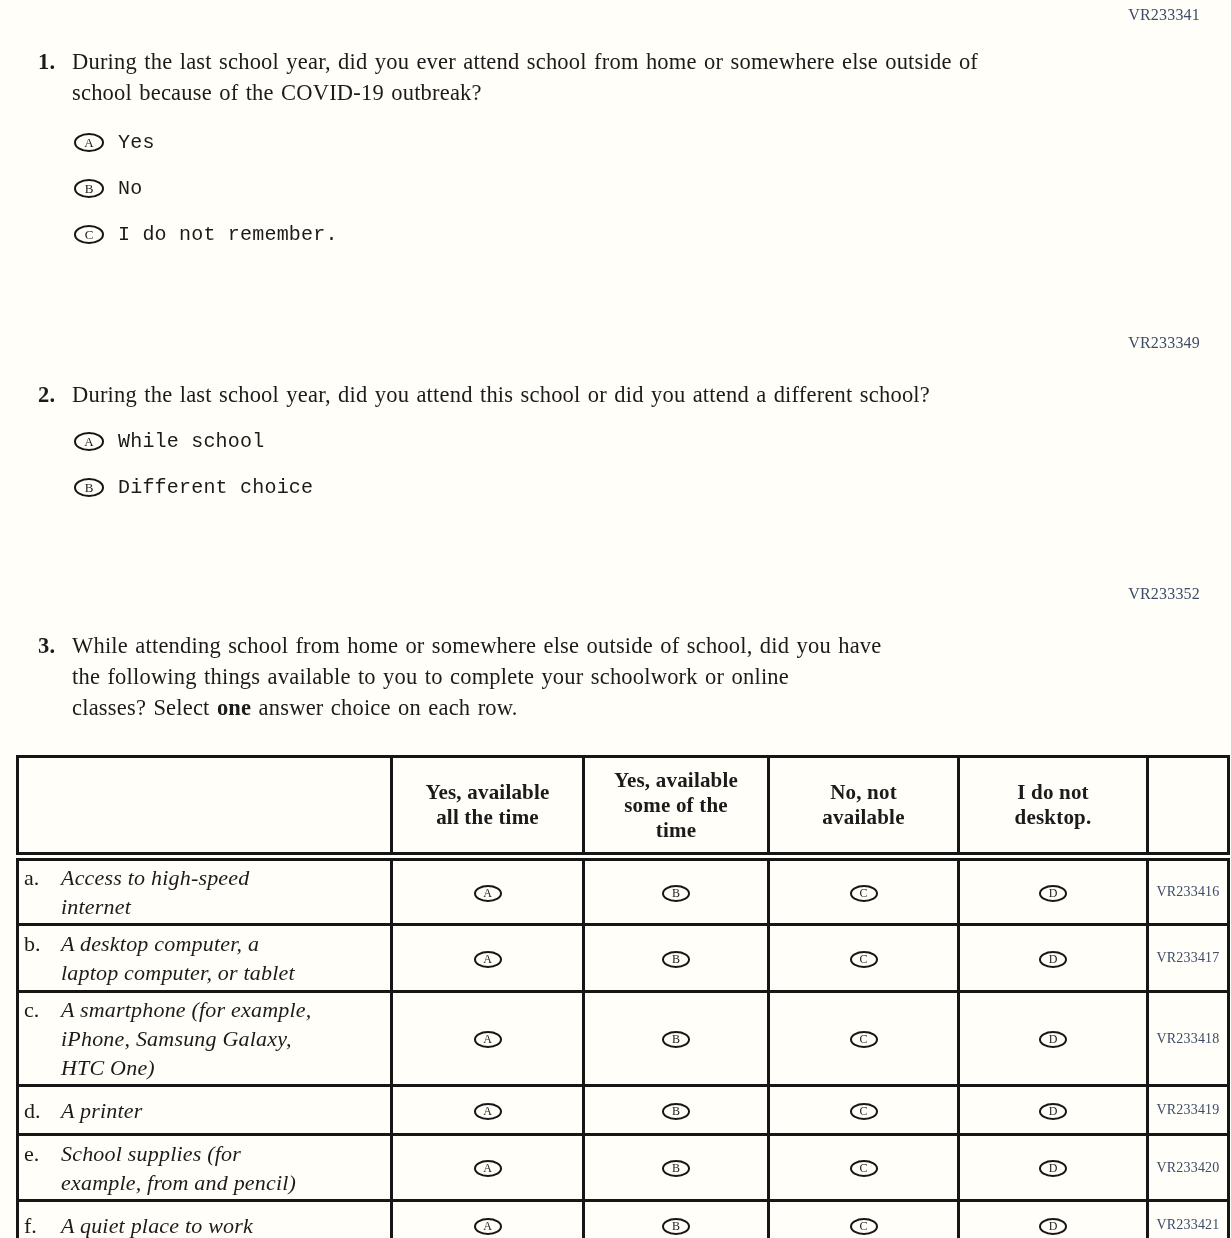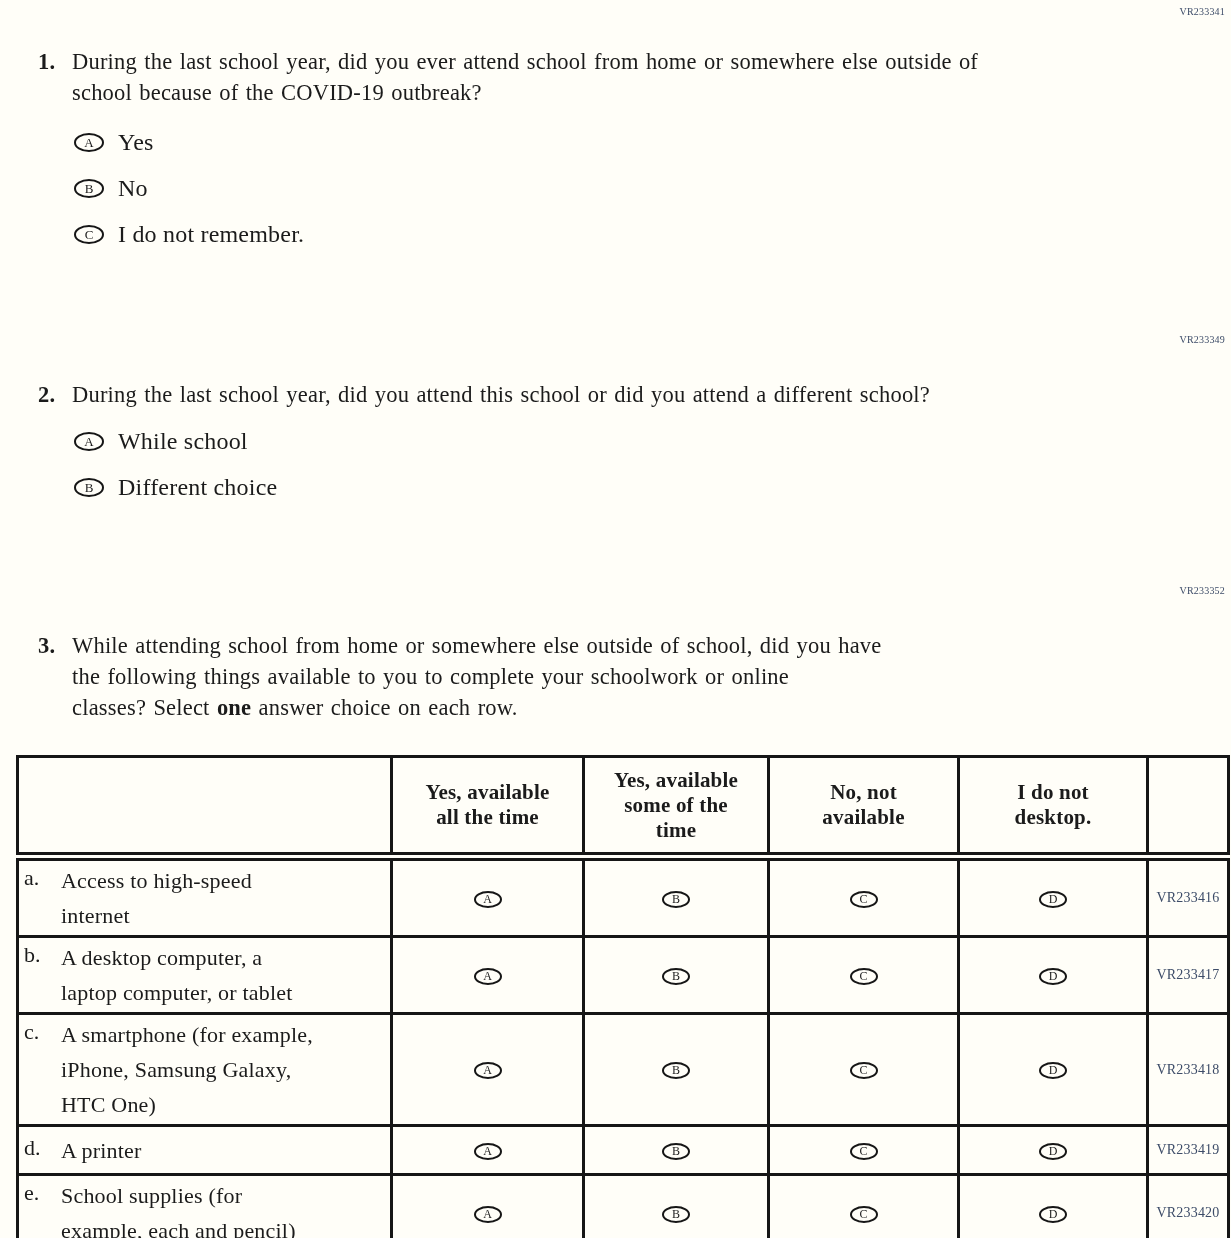--- a/index.html
+++ b/index.html
@@ -11,22 +11,22 @@
   html,body{margin:0;padding:0;}
   body{
     width:1231px;height:1238px;
     background:var(--paper);
     font-family:"Liberation Serif","DejaVu Serif",serif;
     color:var(--ink);
   }
   .page{position:relative;width:1231px;height:1238px;overflow:hidden;}
 
   .vr-code{
-    position:absolute;right:6px;
-    font-size:10px;color:var(--code);
+    position:absolute;right:31px;
+    font-size:16px;color:var(--code);
     letter-spacing:.2px;
   }
   .code-q1{top:6px;}
   .code-q2{top:334px;}
   .code-q3{top:585px;}
 
   .question{
     position:absolute;left:38px;
     display:flex;
     font-size:22.5px;line-height:31px;
@@ -41,21 +41,21 @@
   .options{
     position:absolute;left:74px;
     display:flex;flex-direction:column;
   }
   .q1-options{top:126px;}
   .q2-options{top:425px;}
   .option-row{
     display:flex;align-items:center;gap:14px;
     height:33px;margin-bottom:13px;
   }
-  .option-label{font-size:24px;letter-spacing:.2px;}
+  .option-label{font-size:20px;letter-spacing:.2px;font-family:Liberation Mono, monospace;}
 
   .bubble{
     display:inline-flex;align-items:center;justify-content:center;
     width:30px;height:19px;
     border:2px solid var(--border);
     border-radius:50%;
     font-size:13px;line-height:19px;
     flex:0 0 30px;
     box-sizing:border-box;
     background:transparent;
@@ -85,21 +85,21 @@
   tbody td{vertical-align:middle;}
   tbody tr:nth-child(1){height:62px;}
   tbody tr:nth-child(2){height:67px;}
   tbody tr:nth-child(3){height:92px;}
   tbody tr:nth-child(4){height:31px;}
   tbody tr:nth-child(5){height:66px;}
   tbody tr:nth-child(6){height:30px;}
   .row-label-cell{padding:2px 4px 2px 5px;}
   .row-label-flex{display:flex;align-items:flex-start;}
   .row-letter{width:37px;flex:0 0 37px;font-size:22px;line-height:29px;}
-  .row-text{font-size:22px;line-height:35px;white-space:pre-line;letter-spacing:.2px;}
+  .row-text{font-size:22px;line-height:29px;white-space:pre-line;letter-spacing:.2px;font-style:italic;}
   .bubble-cell{text-align:center;}
   .code-cell{
     text-align:center;font-size:14px;color:var(--code);
     padding:15px 2px;letter-spacing:.2px;
   }
 </style>
 </head>
 <body>
 
 <div class="page">
@@ -232,21 +232,21 @@
     <td class="bubble-cell"><span class="bubble bubble-sm">B</span></td>
     <td class="bubble-cell"><span class="bubble bubble-sm">C</span></td>
     <td class="bubble-cell"><span class="bubble bubble-sm">D</span></td>
     <td class="code-cell">VR233419</td>
   </tr>
           <tr>
     <td class="row-label-cell">
       <div class="row-label-flex">
         <span class="row-letter">e.</span>
         <span class="row-text">School supplies (for
-example, each and pencil)</span>
+example, from and pencil)</span>
       </div>
     </td>
     <td class="bubble-cell"><span class="bubble bubble-sm">A</span></td>
     <td class="bubble-cell"><span class="bubble bubble-sm">B</span></td>
     <td class="bubble-cell"><span class="bubble bubble-sm">C</span></td>
     <td class="bubble-cell"><span class="bubble bubble-sm">D</span></td>
     <td class="code-cell">VR233420</td>
   </tr>
           <tr>
     <td class="row-label-cell">

